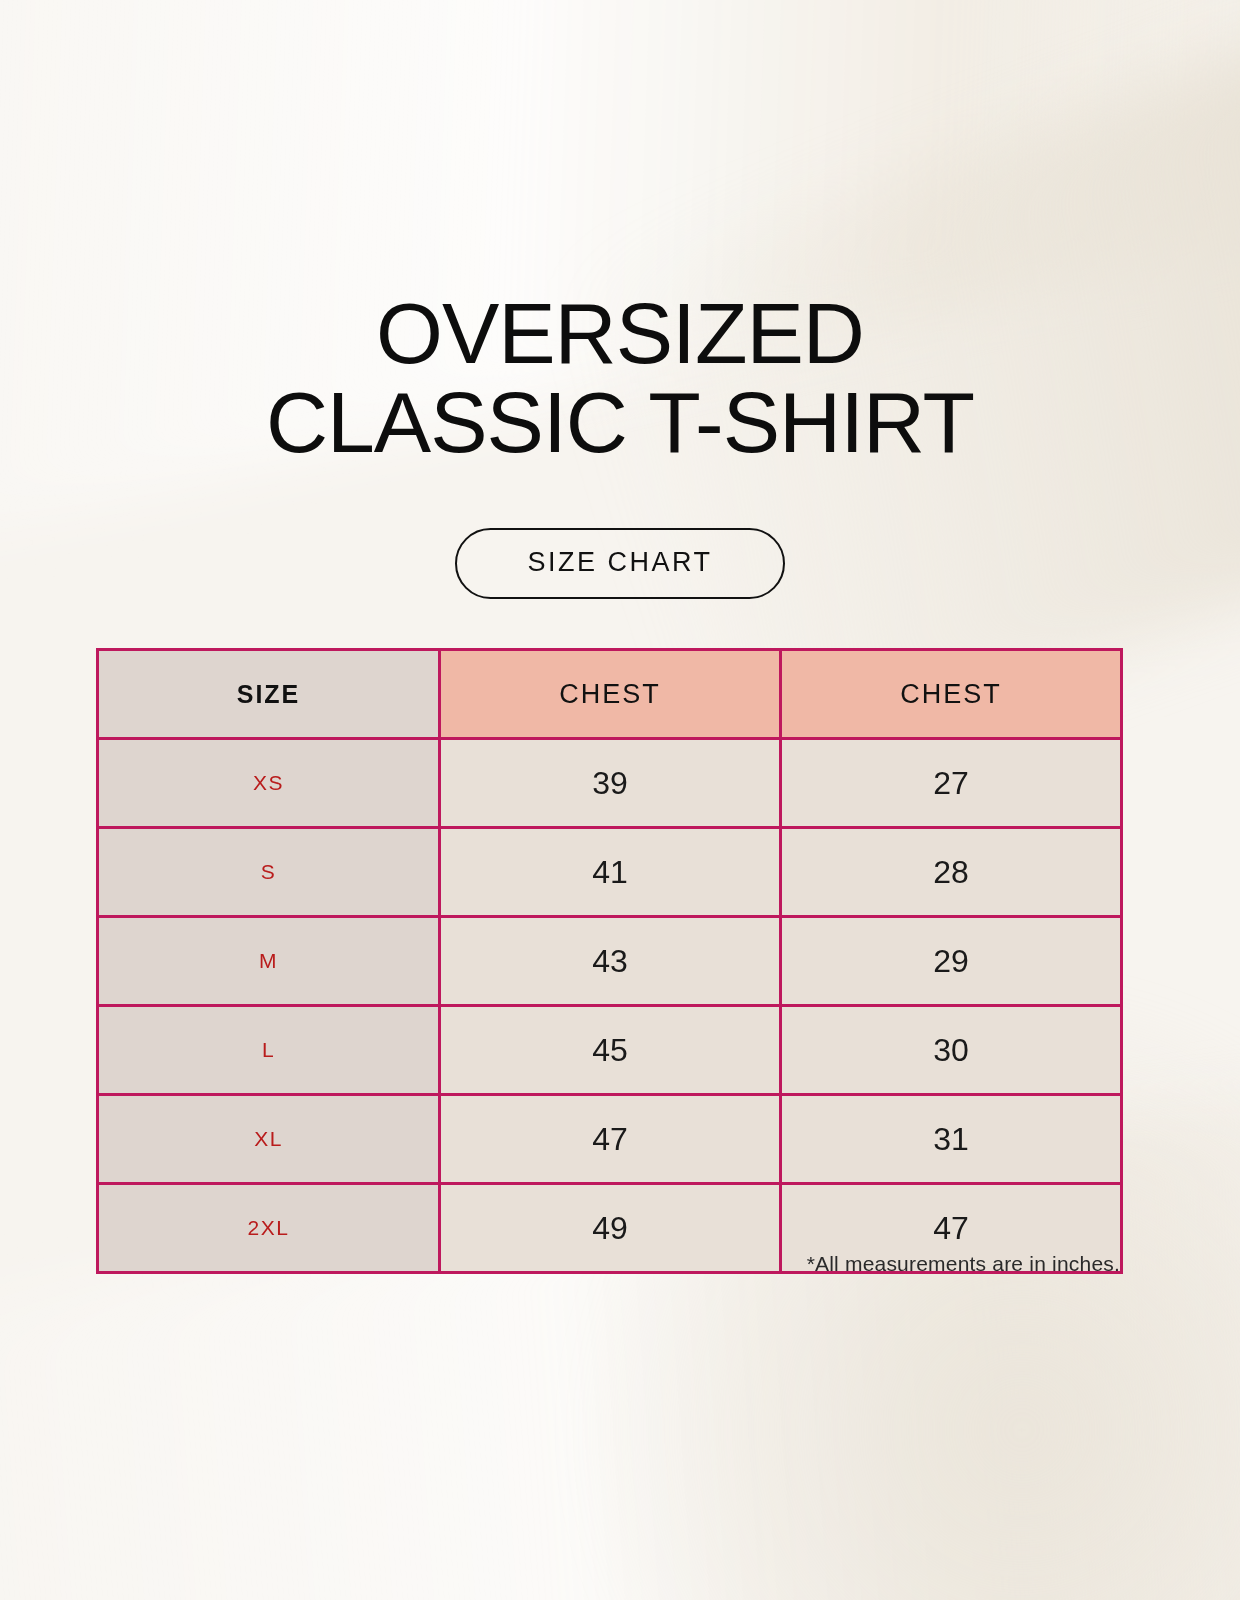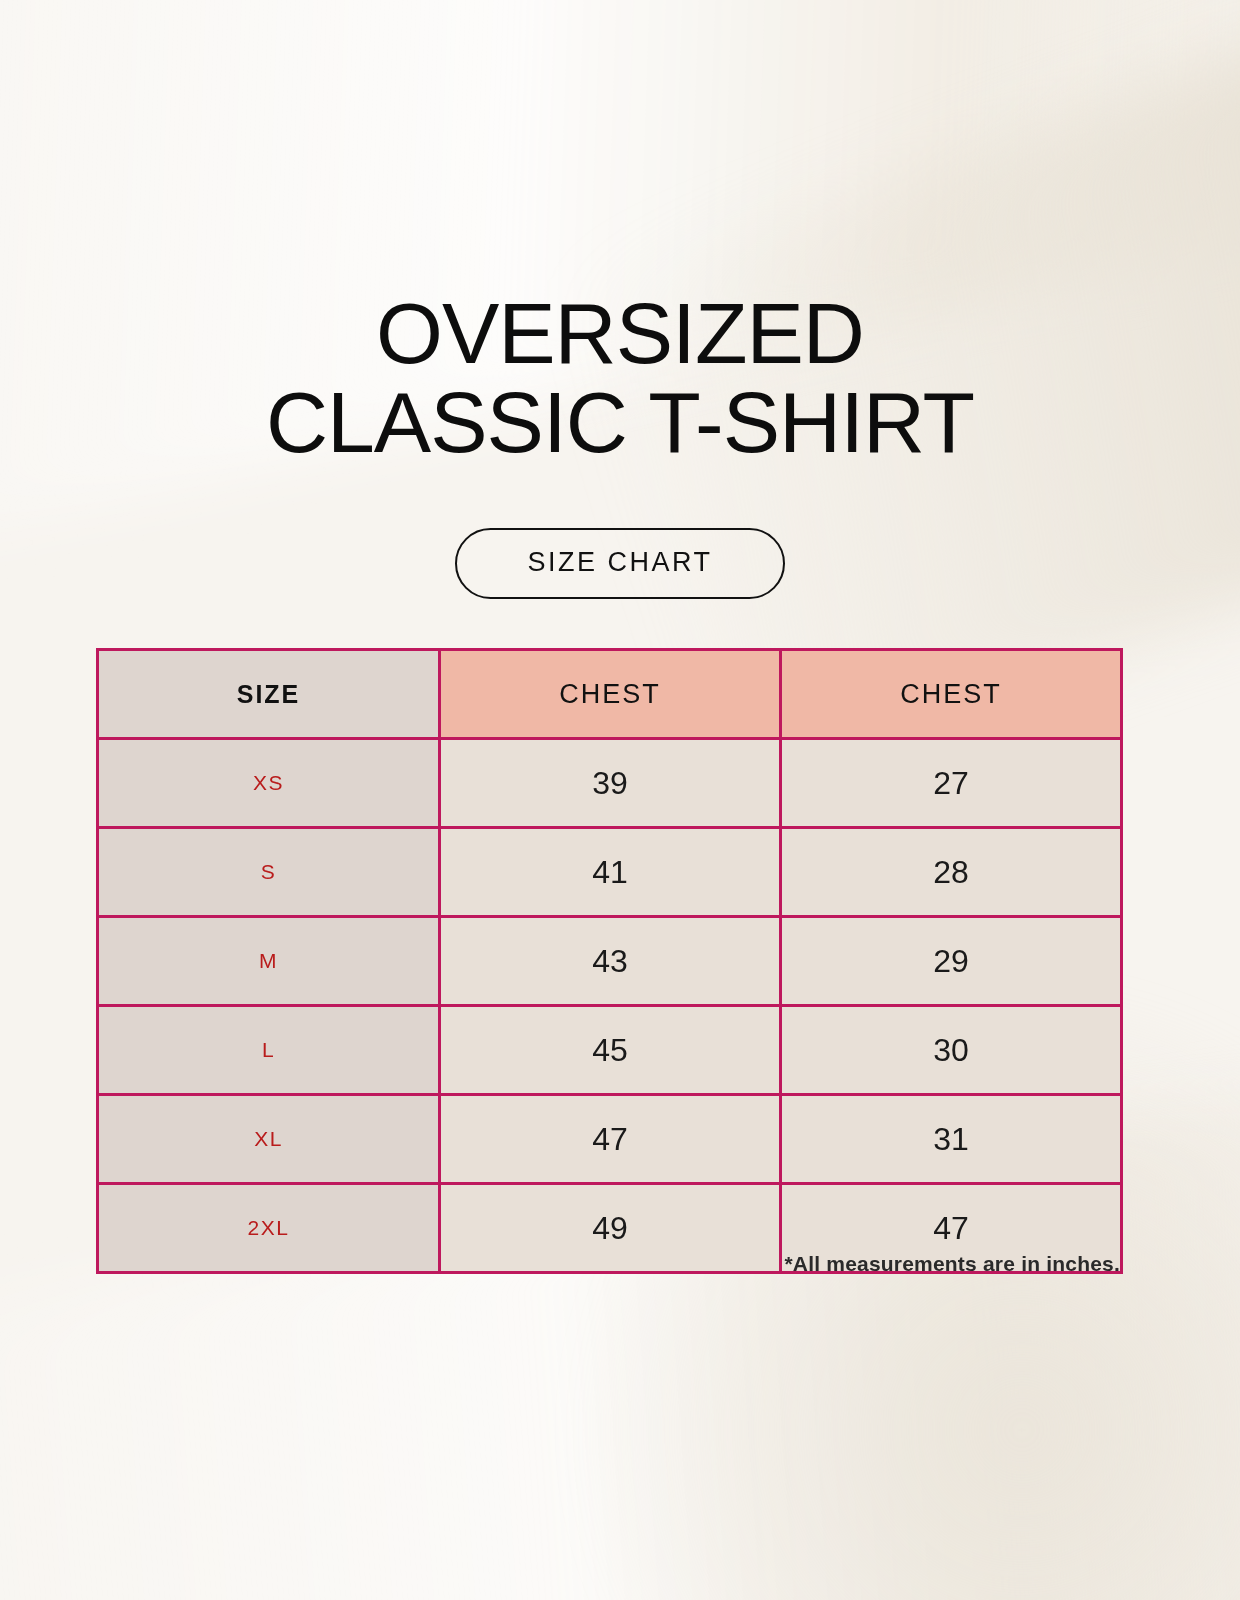--- a/index.html
+++ b/index.html
@@ -158,21 +158,21 @@
     color: #1a1a1a;
   }
 
   .footnote {
     position: absolute;
     top: 1252px;
     left: 96px;
     width: 1024px;
     text-align: right;
     font-size: 21px;
-    font-weight: 700;
+    font-weight: 400;
     letter-spacing: 0.2px;
     color: #2a2a2a;
   }
 </style>
 </head>
 <body>
 
 <div class="page">
 
   <div class="bg-wash">

